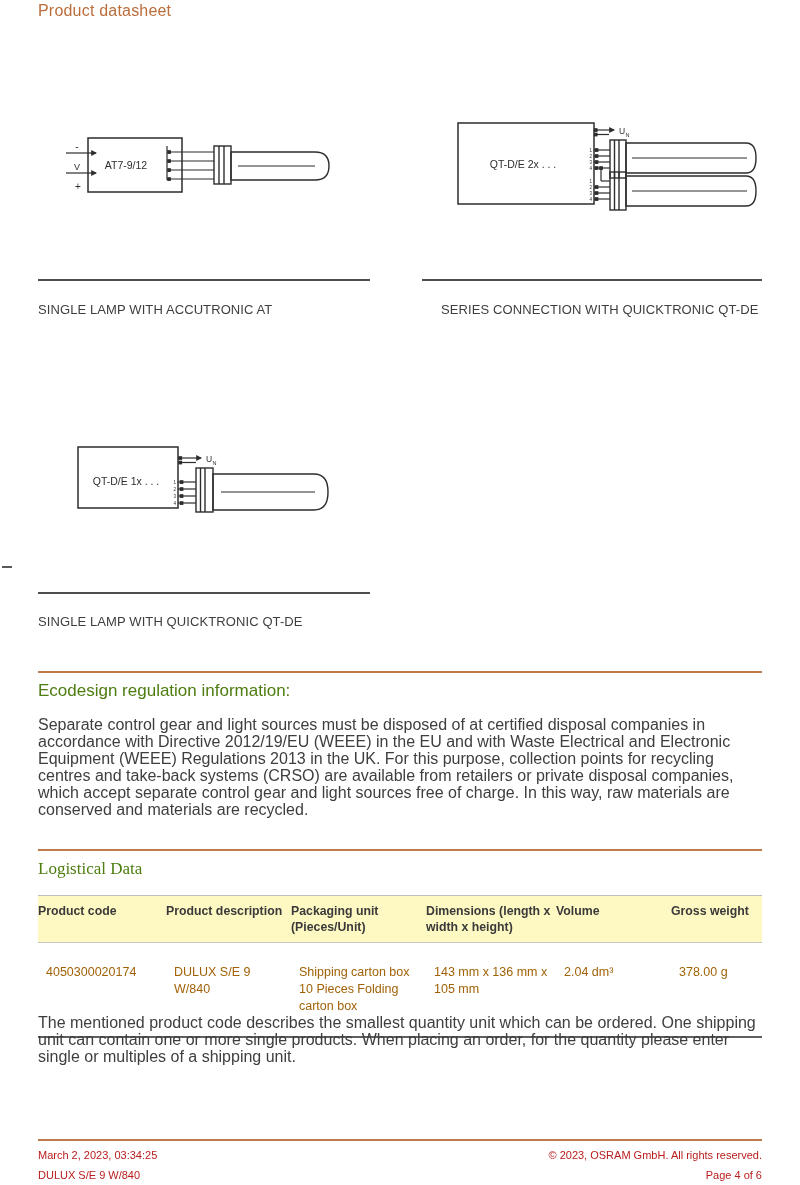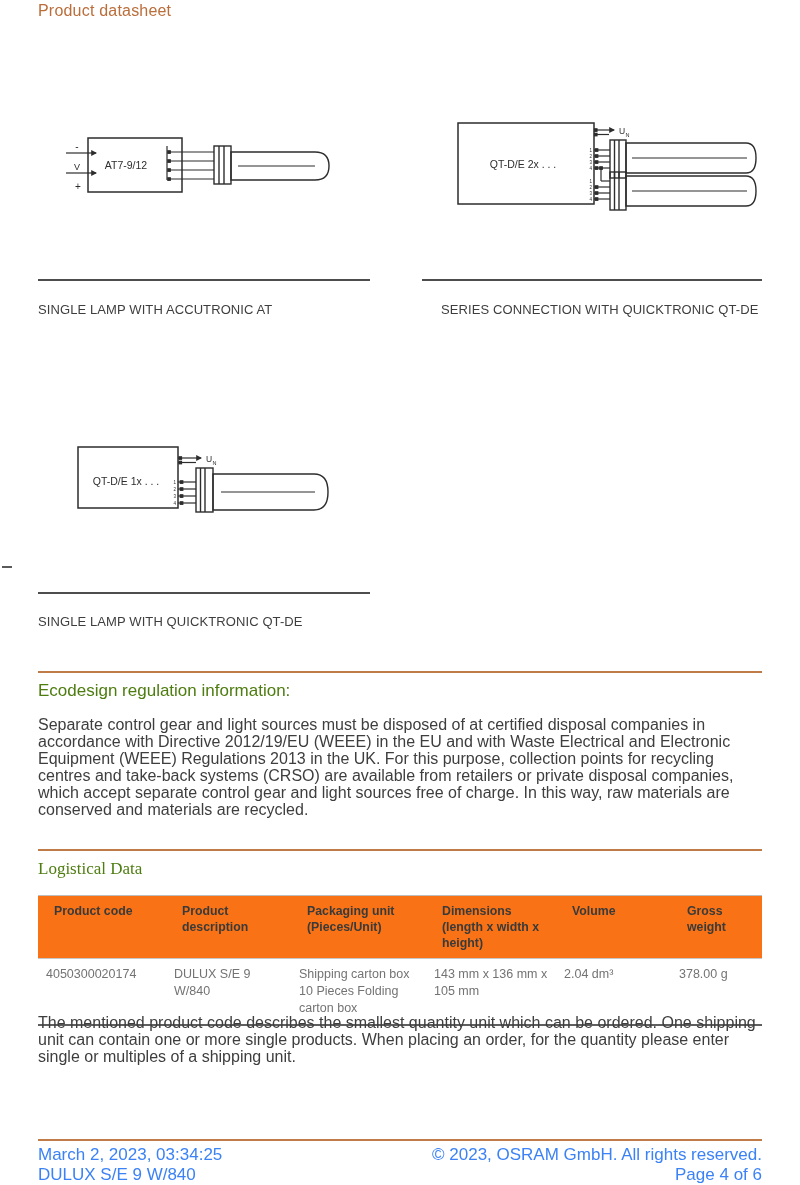--- a/index.html
+++ b/index.html
@@ -12,29 +12,29 @@
   .rule-dark { height:1.5px; background:#4d4d4d; }
   .rule-orange { height:1.5px; background:#c07c48; }
   .margin-dash { left:2px; top:566px; width:10px; height:2px; background:#5a5a5a; }
   .caption { font-size:13px; color:#3e3e3e; letter-spacing:0.1px; white-space:nowrap; }
   .orange-heading { font-size:17px; color:#4d7c0f; font-weight:500; }
   .body-text { width:724px; font-size:16px; line-height:17px; color:#3e3e3e; }
   .diagram svg text { fill:#2d2d2d; font-family:"Liberation Sans", sans-serif; }
   .diagram svg { display:block; }
   .log-table { border-collapse:collapse; table-layout:fixed; width:724px; }
   .log-table th {
-    background:#f97316; text-align:left; font-weight:700; font-size:12.3px;
-    line-height:16px; padding:7px 16px; vertical-align:top;
+    background:#fef9c3; text-align:left; font-weight:700; font-size:12.3px;
+    line-height:16px; padding:7px 0; vertical-align:top;
     border-top:1px solid #bdbdbd; border-bottom:1px solid #c6c6c6; color:#3a3a3a;
   }
   .log-table td {
-    font-size:12.5px; line-height:17px; padding:7px 8px; vertical-align:top;
-    border-bottom:2px solid #5f5f5f; color:#737373;
+    font-size:12.5px; line-height:17px; padding:21px 8px; vertical-align:top;
+    border-bottom:2px solid #5f5f5f; color:#a16207;
   }
-  .footer-text { font-size:17px; line-height:20px; color:#3b82f6; }
+  .footer-text { font-size:11px; line-height:20px; color:#b91c1c; }
   .footer-right { text-align:right; }
 </style>
 </head>
 <body>
 
 <div class="page">
 
   <div class="abs page-title">Product datasheet</div>
 
   <div class="abs diagram" style="left:38px; top:118px;">

